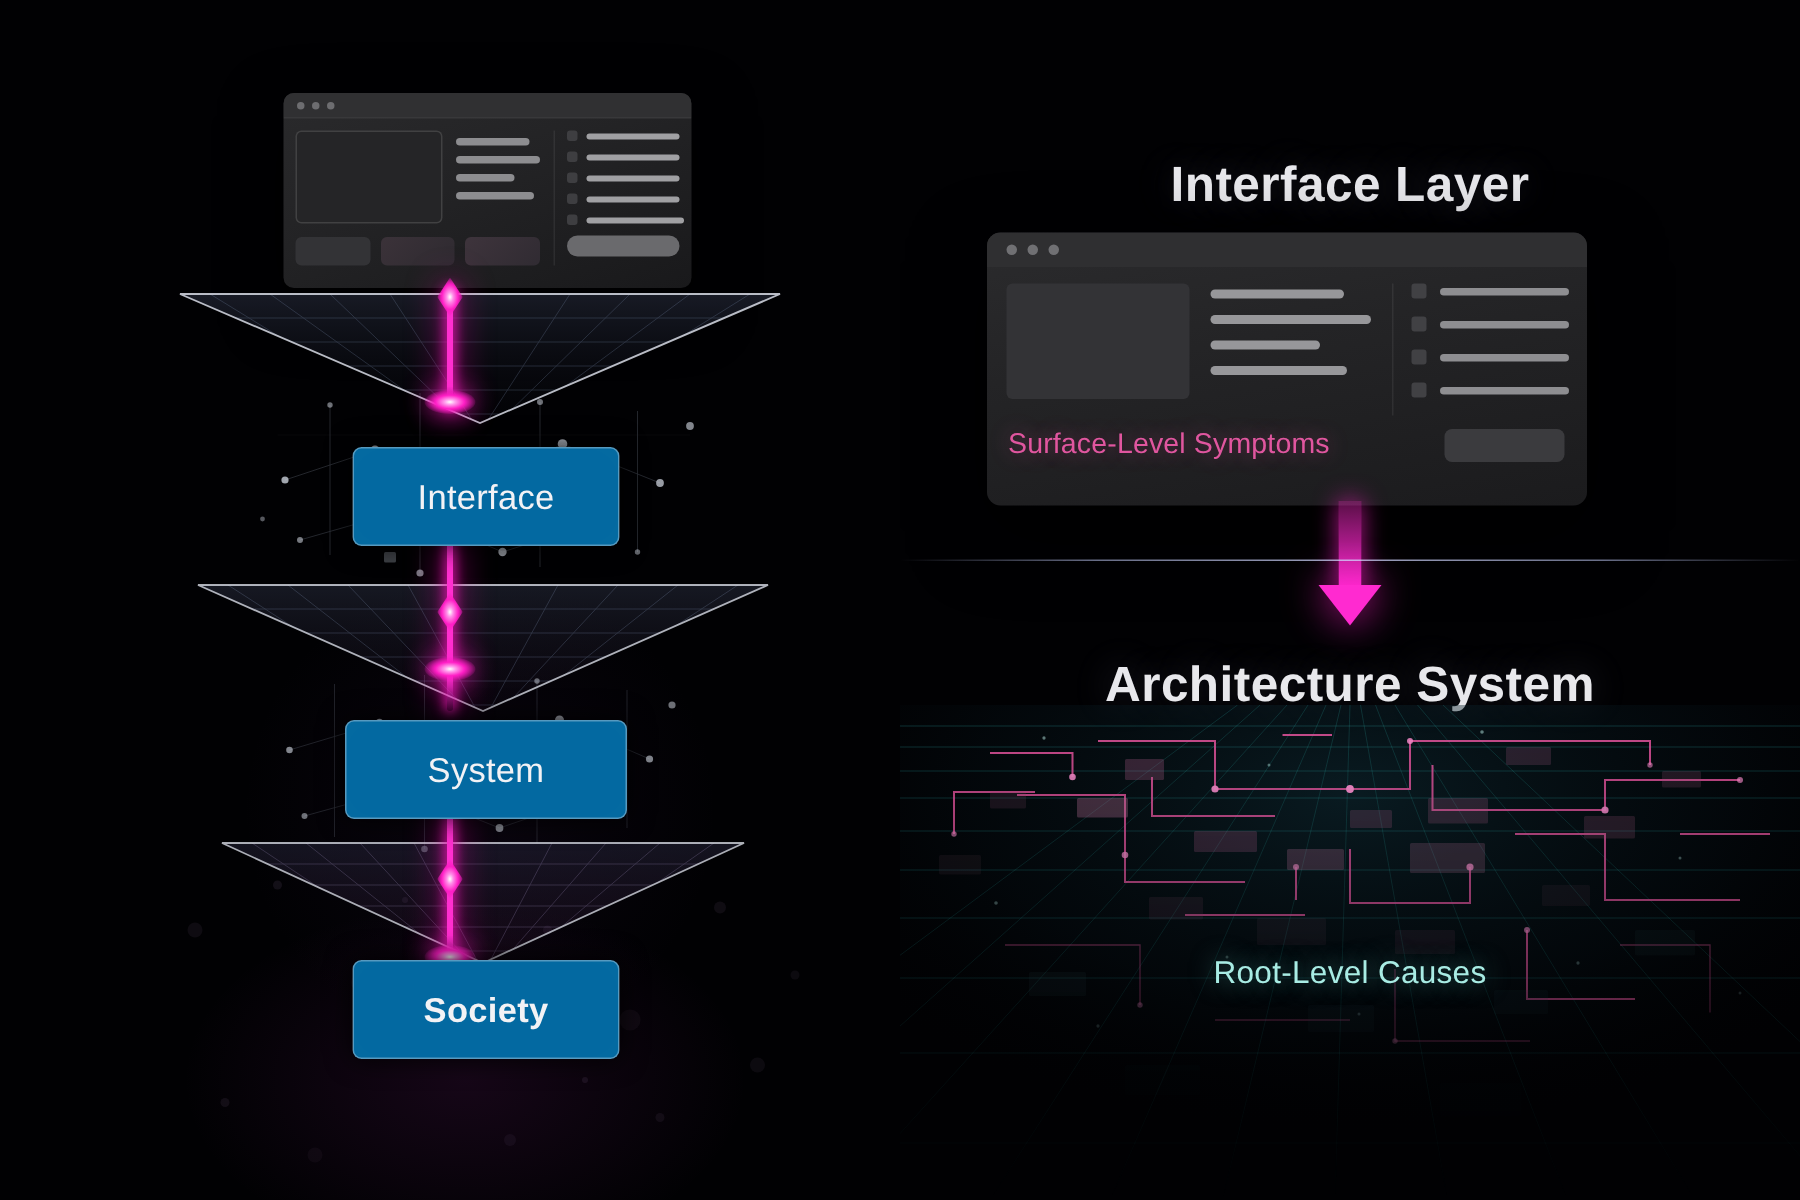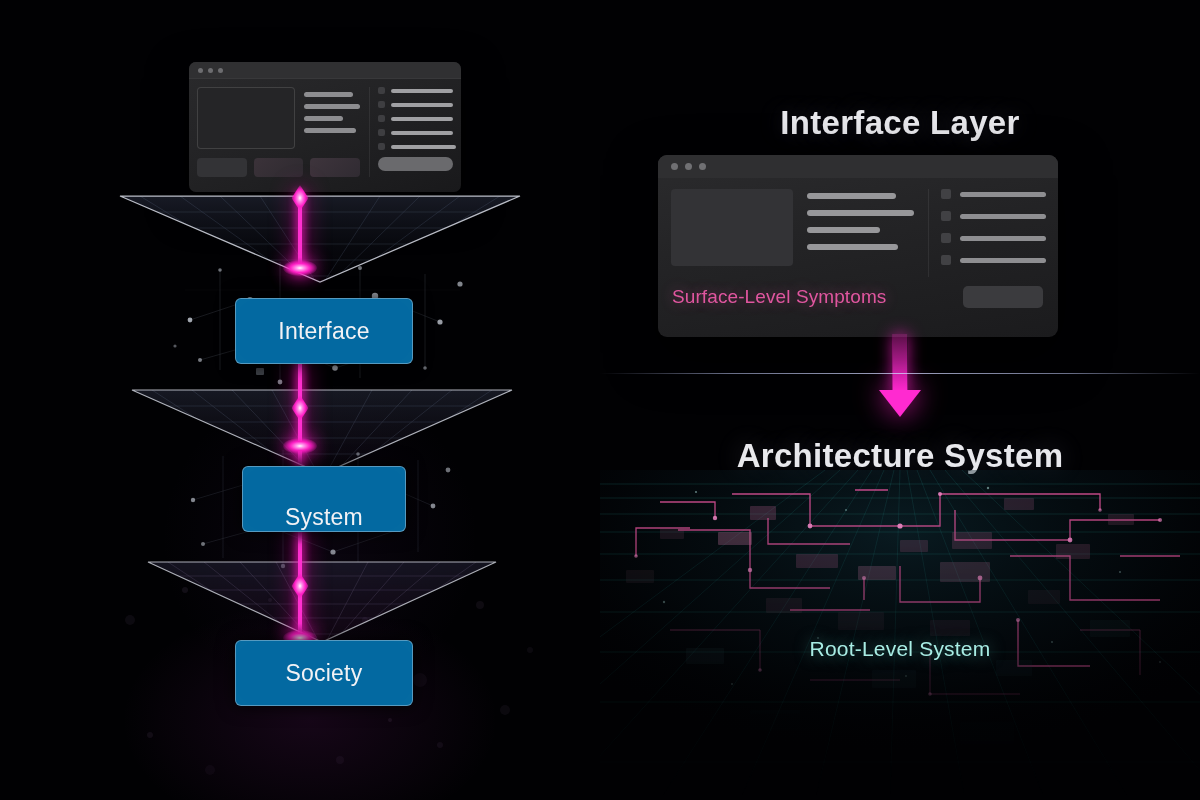--- a/index.html
+++ b/index.html
@@ -348,24 +348,24 @@
     <div class="node" style="top:198px;"></div>
     <div class="node flat" style="top:268px;"></div>
     <div class="node" style="top:408px;"></div>
     <div class="node flat" style="top:446px;"></div>
     <div class="node" style="top:586px;"></div>
     <div class="node flat" style="top:638px;"></div>
 
     <div class="layer-box" style="top:298px;width:178px;height:66px;">
       <span>Interface</span>
     </div>
-    <div class="layer-box" style="top:466px;width:164px;height:66px;align-items:flex-end;">
+    <div class="layer-box" style="top:480px;width:188px;height:66px;">
       <span>System</span>
     </div>
-    <div class="layer-box" style="top:640px;width:178px;height:66px;">
+    <div class="layer-box" style="top:640px;width:178px;height:66px;font-weight:bold;">
       <span>Society</span>
     </div>
   </div>
 
   <div id="right-panel">
 
     <div class="heading" style="top:104px;">Interface Layer</div>
 
     <div class="rbrowser" style="left:58px;top:155px;width:400px;height:182px;">
       <div class="rbar">
@@ -539,16 +539,16 @@
           <circle cx="64" cy="132" r="1.2" opacity=".4"></circle>
           <circle cx="218" cy="168" r="1" opacity=".35"></circle>
           <circle cx="452" cy="172" r="1.1" opacity=".35"></circle>
           <circle cx="306" cy="206" r="1" opacity=".3"></circle>
           <circle cx="132" cy="214" r="1.1" opacity=".3"></circle>
           <circle cx="560" cy="192" r="1" opacity=".25"></circle>
         </g>
       </g>
     </svg>
 
-    <div class="root-label" style="top:637px;">Root-Level System</div>
+    <div class="root-label" style="top:637px;">Root-Level Causes</div>
 
   </div>
 </div>
 
 </body></html>

